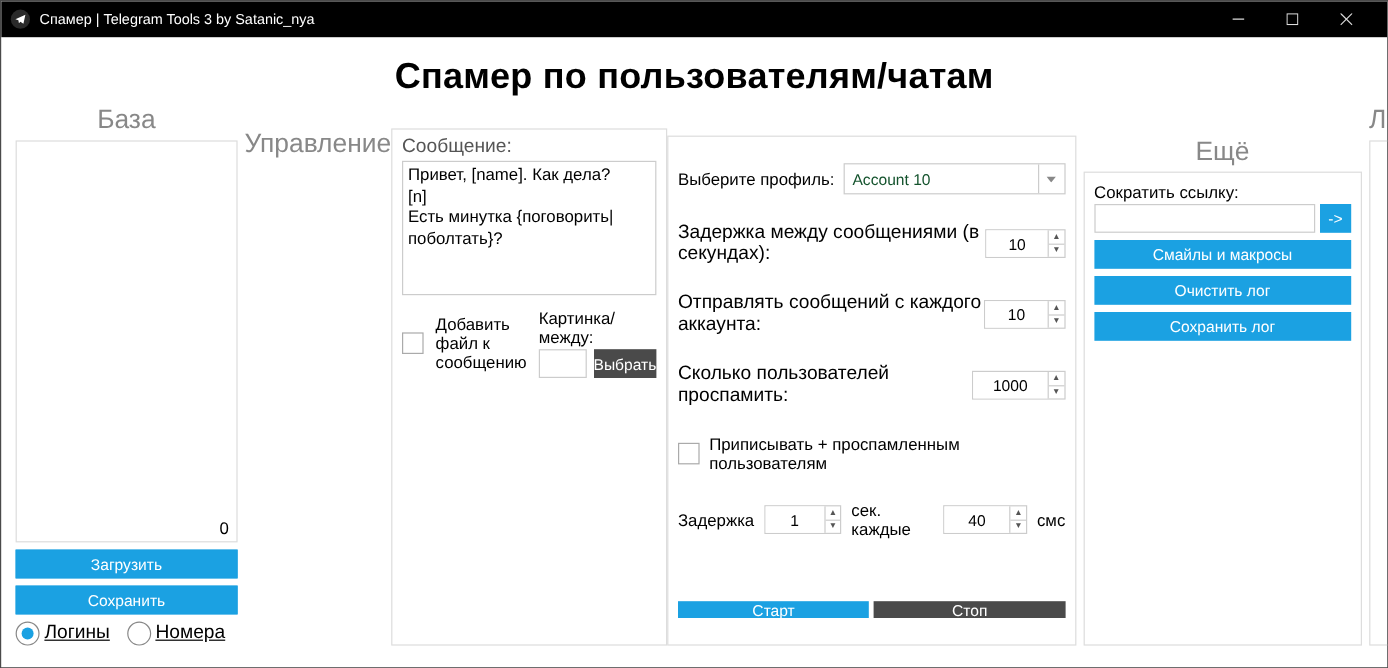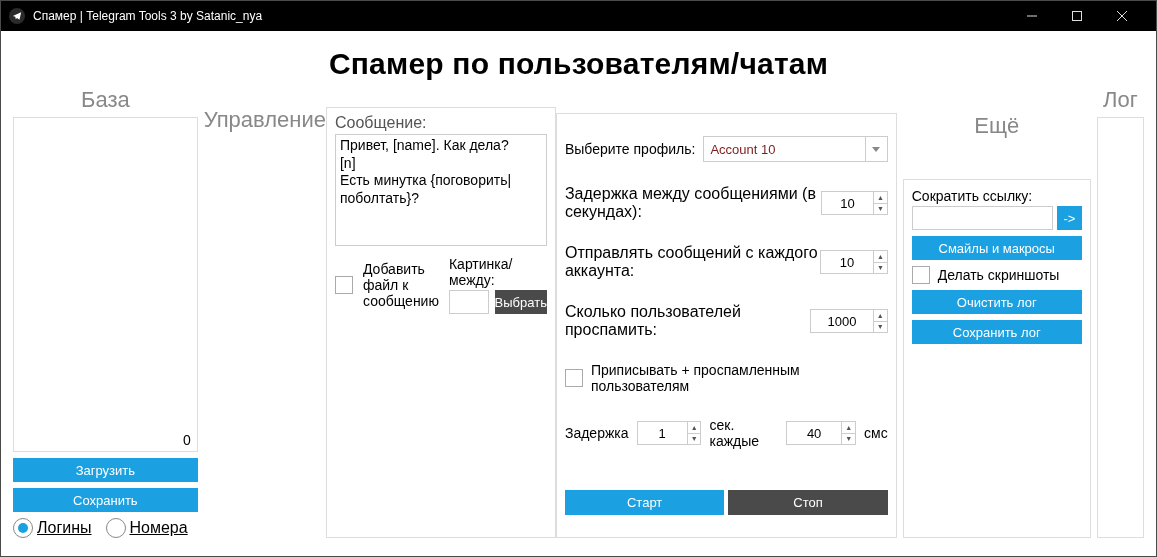--- a/index.html
+++ b/index.html
@@ -34,32 +34,32 @@
   .lbl { font-size:14px; }
   .pic-col { flex:1; display:flex; flex-direction:column; }
   .pic-label { font-size:14px; margin-bottom:2px; }
   .pic-row { display:flex; gap:6px; }
   .textfield { border:1px solid #ccc; height:24px; padding:0 4px; font-size:13px; width:100%; outline:none; }
   .mid-bottom { display:flex; gap:6px; margin-top:6px; flex:1; }
   .settings { flex:1; border:1px solid #ddd; padding:22px 8px; display:flex; flex-direction:column; gap:23px; }
   .row { display:flex; align-items:center; gap:8px; }
   .row .rlabel { font-size:14px; }
   .combo { display:flex; border:1px solid #ccc; height:26px; align-items:center; flex:1; }
-  .combo .combo-text { flex:1; padding:0 6px; color:#7f1d1d; font-size:13px; }
+  .combo .combo-text { flex:1; padding:0 6px; color:#14532d; font-size:13px; }
   .combo .combo-btn { width:22px; height:100%; border-left:1px solid #ccc; display:flex; align-items:center; justify-content:center; color:#888; }
   .combo .combo-btn svg { width: 8px; height:5px; }
   .spinner { display:flex; width:86px; border:1px solid #ccc; height:24px; }
   .spinner input { border:none; width:100%; text-align:center; font-size:13px; outline:none; }
   .sp-btns { width:17px; border-left:1px solid #ccc; display:flex; flex-direction:column; }
   .sp-btn { flex:1; display:flex; align-items:center; justify-content:center; font-size:7px; color:#555; line-height:1; cursor:pointer; }
   .sp-btn + .sp-btn { border-top:1px solid #ccc; }
   .settings .param-row { display:flex; align-items:center; justify-content:space-between; }
   .startstop { display:flex; gap:4px; margin-top:auto; }
-  .startstop button { flex:1; height:25px; }
-  .extra { width:188px; display:flex; flex-direction:column;gap:36px; }
+  .startstop button { flex:1; height:14px; }
+  .extra { width:232px; display:flex; flex-direction:column; }
   .extra h2.section { margin-bottom:4px; }
   .extra-body { border:1px solid #ddd; padding:8px; display:flex; flex-direction:column; gap:6px; flex:1; }
   .shorten-row { display:flex; gap:4px; }
   .shorten-btn { width:30px; background:#1ba1e2; color:#fff; border:none; font-size:13px; cursor:pointer; }
   .extra-body .btn-blue { width:100%; }
   .log-box { flex:1; border:1px solid #ddd; }
   .chk-row { display:flex; align-items:center; gap:8px; }
 </style>
 </head>
 <body>
@@ -212,24 +212,20 @@
           <h2 class="section">Ещё</h2>
           <div class="extra-body">
             <div>
               <div class="lbl" style="margin-bottom:2px;">Сократить ссылку:</div>
               <div class="shorten-row">
                 <input class="textfield" type="text" value="" style="">
                 <button class="shorten-btn">-&gt;</button>
               </div>
             </div>
             <button class="btn-blue">Смайлы и макросы</button>
-            <div class="chk-row">
-              <span class="checkbox"></span>
-              <span class="lbl">Делать скриншоты</span>
-            </div>
             <button class="btn-blue">Очистить лог</button>
             <button class="btn-blue">Сохранить лог</button>
           </div>
         </div>
       </div>
     </div>
 
     <div class="col-right">
       <h2 class="section">Лог</h2>
       <div class="log-box"></div>

